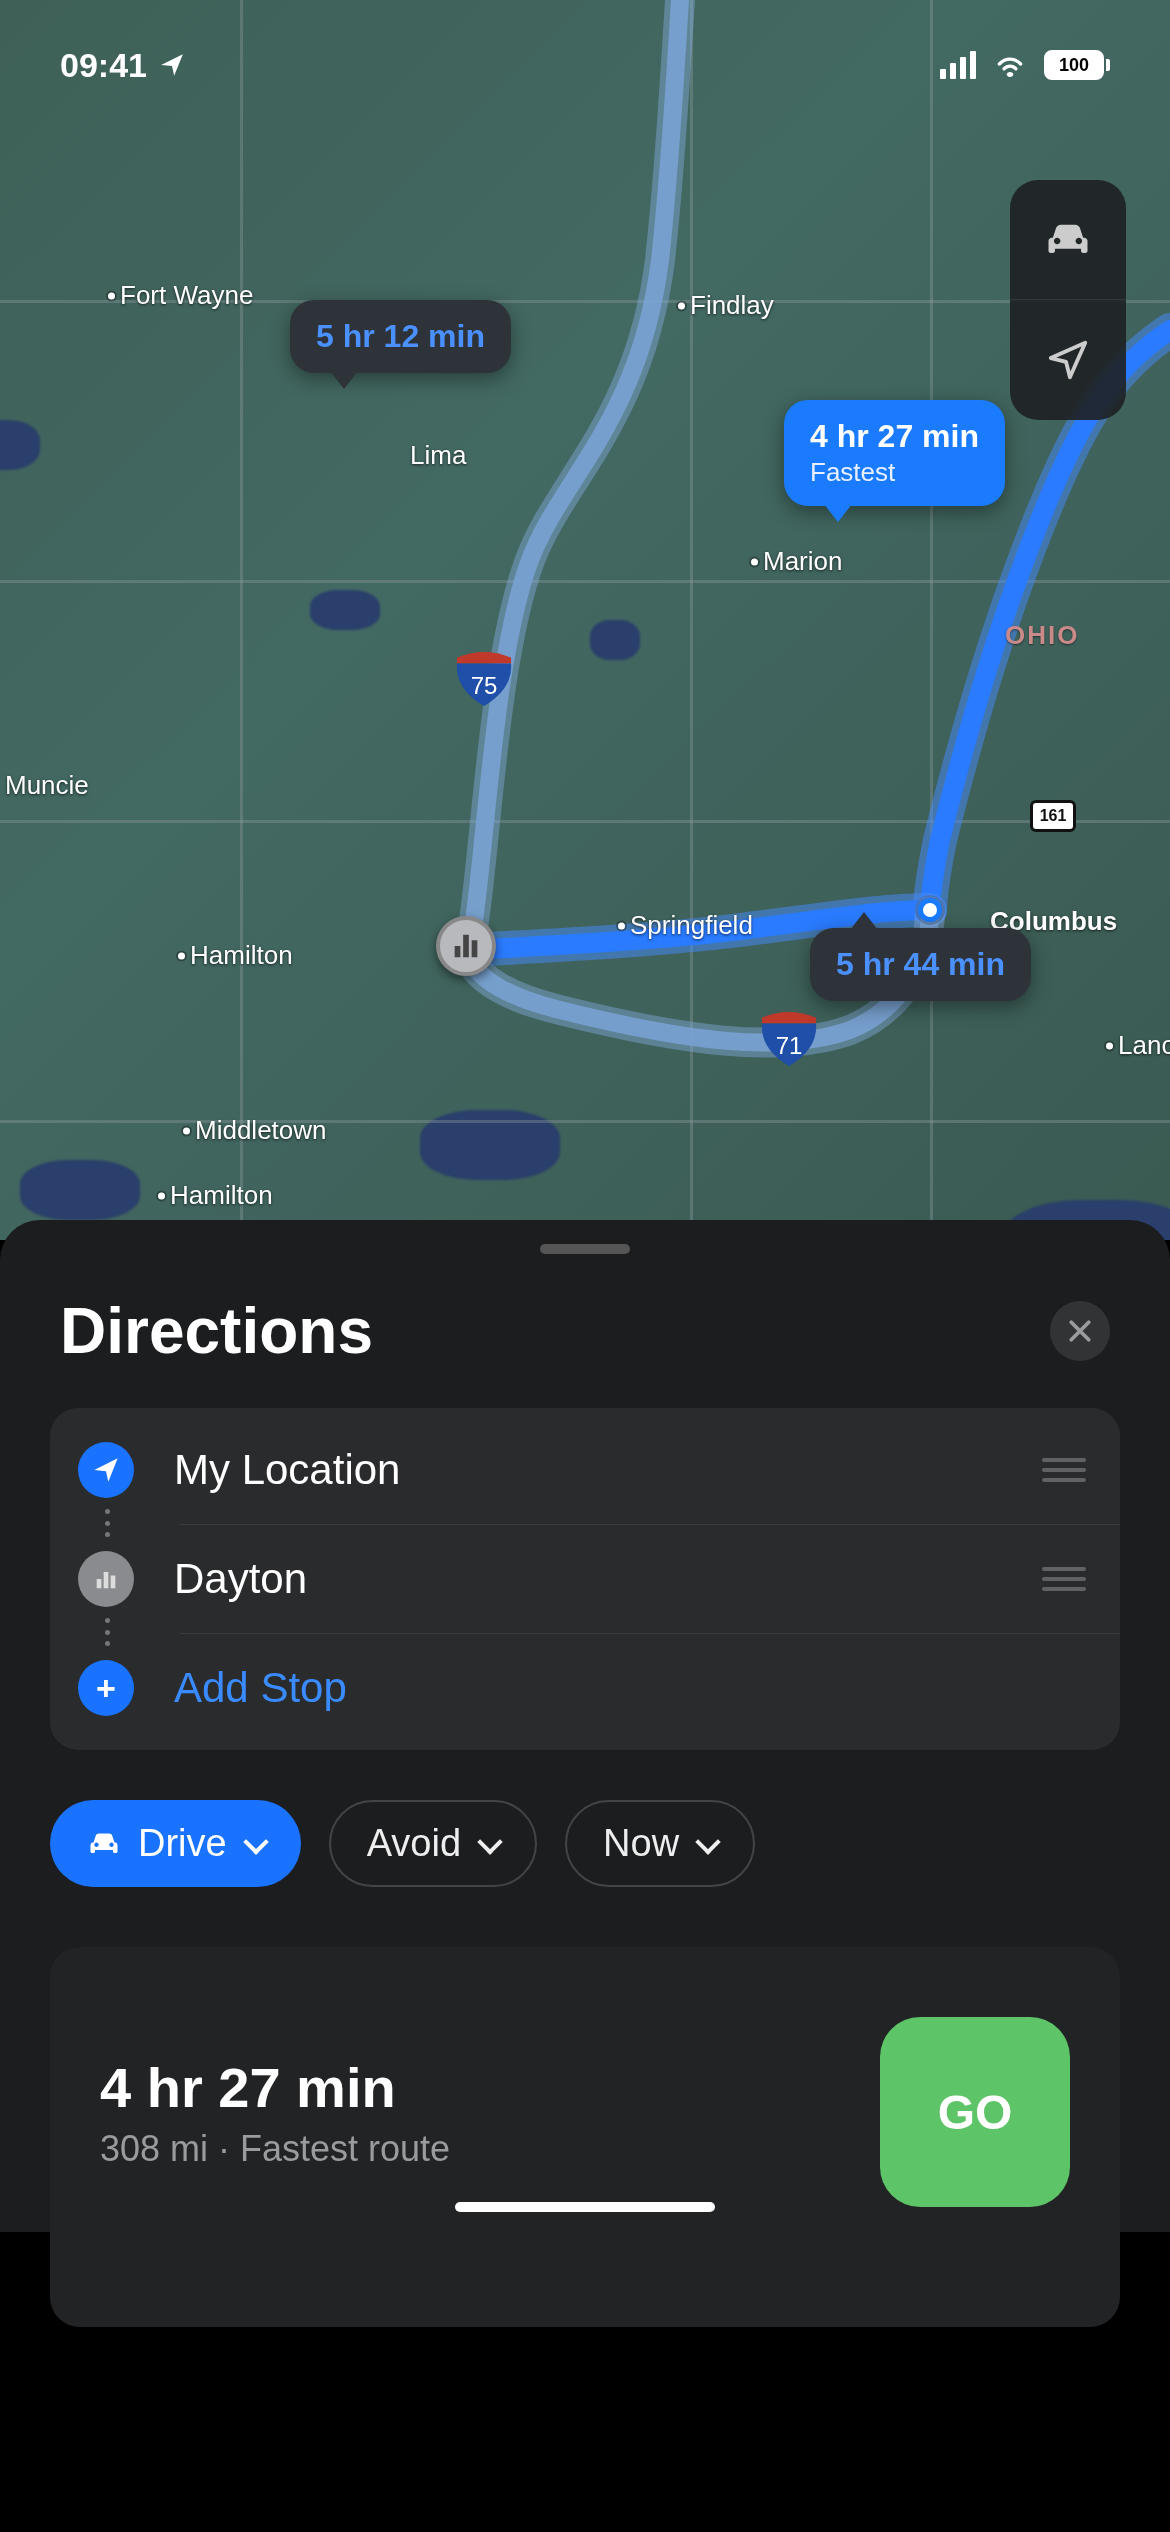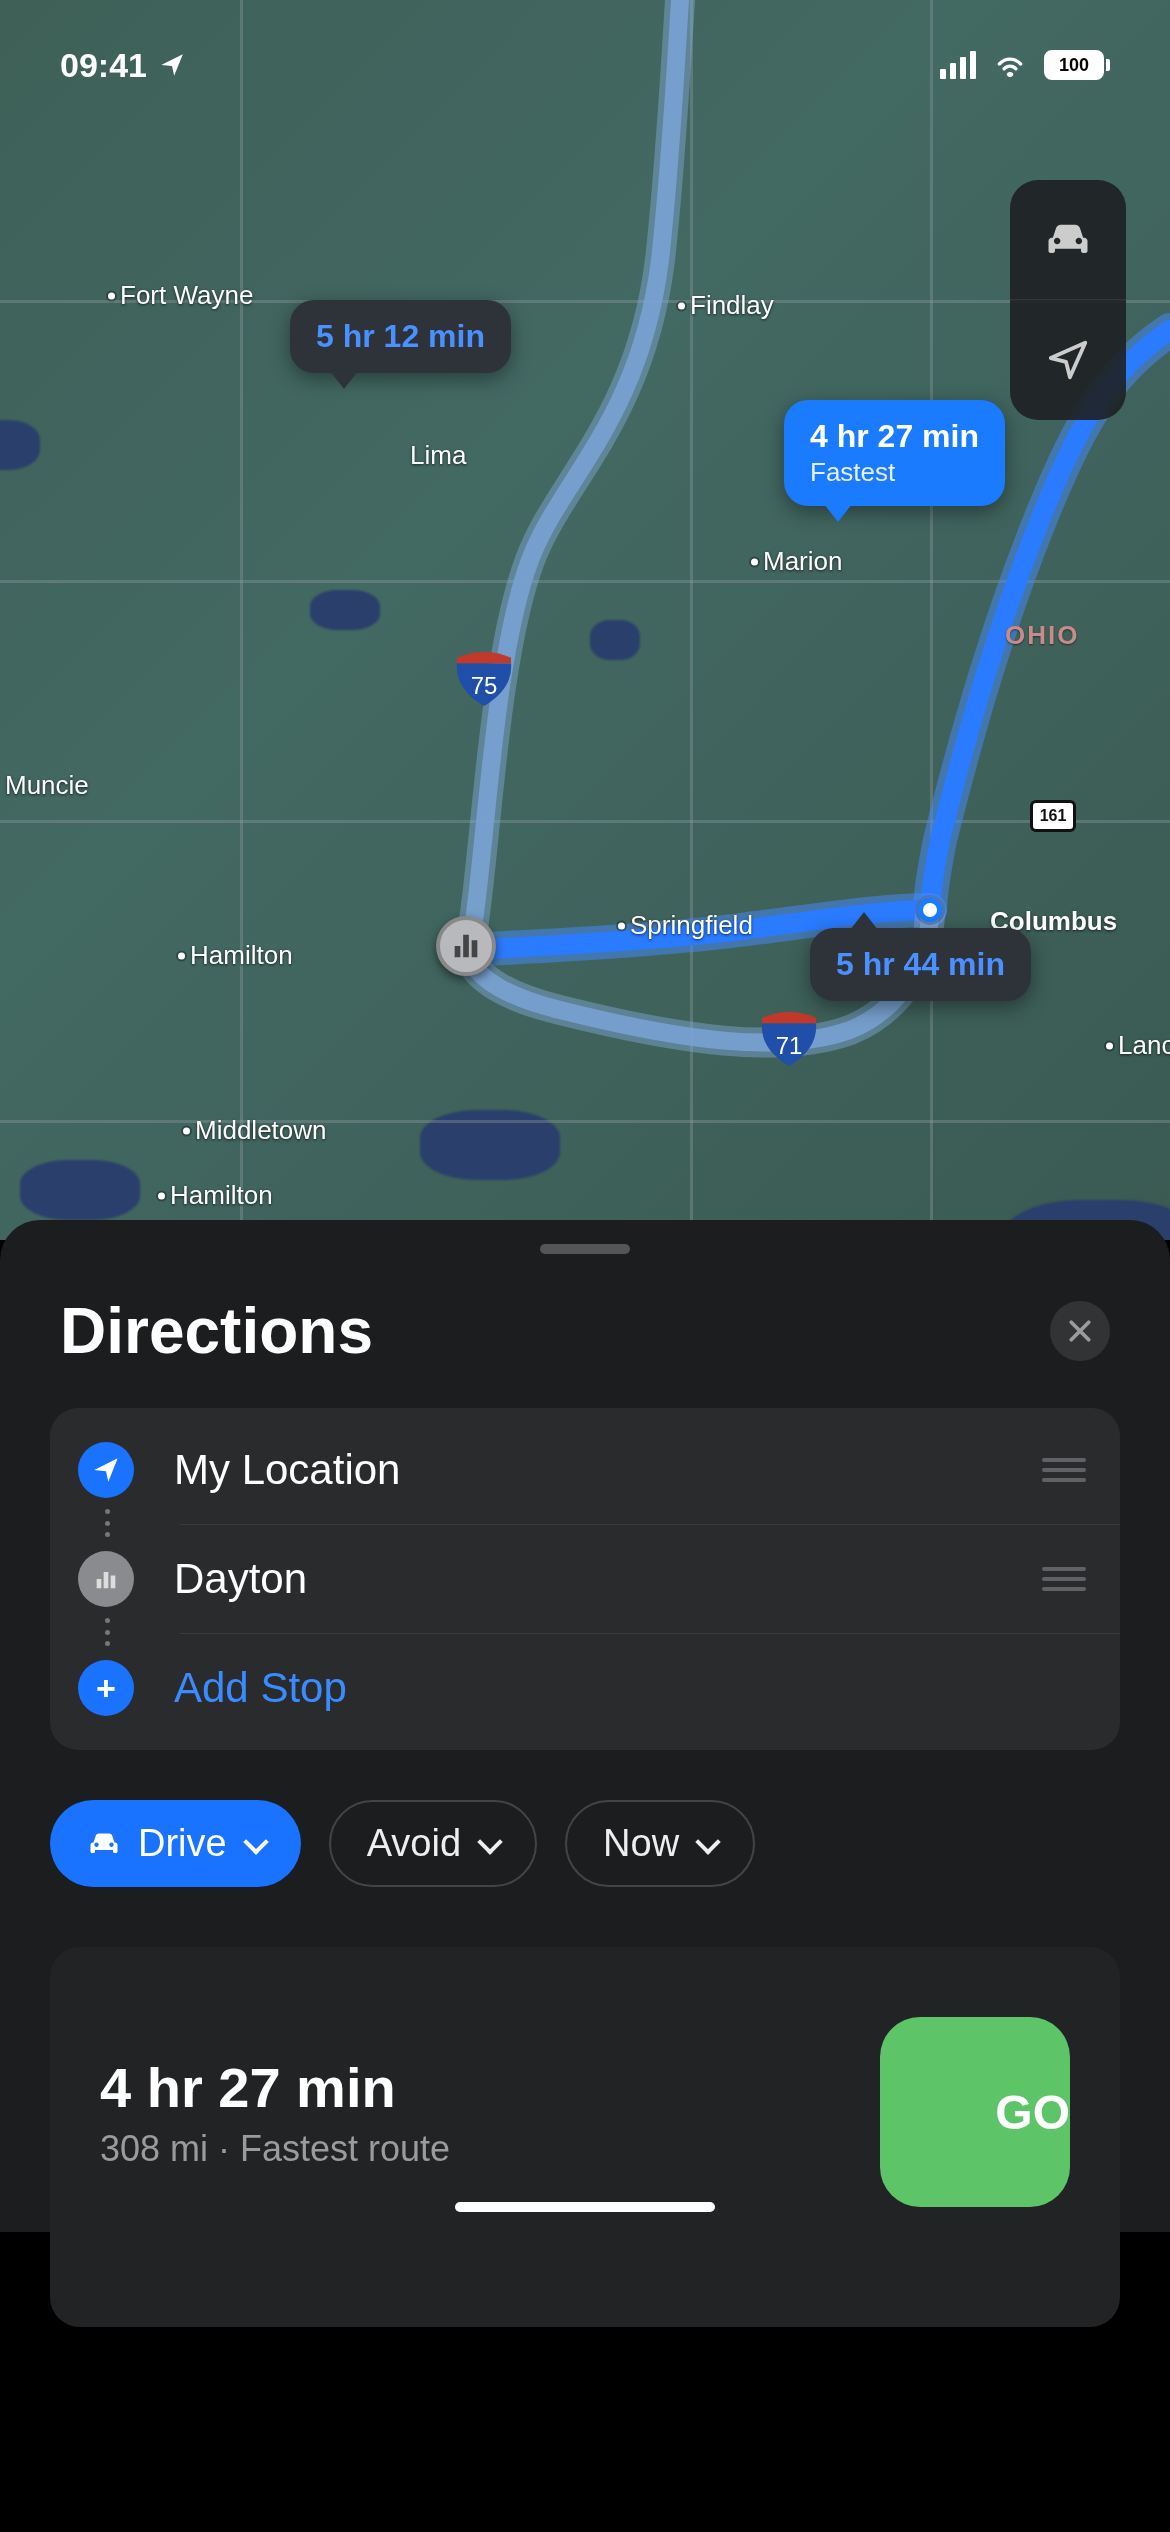--- a/index.html
+++ b/index.html
@@ -78,21 +78,21 @@
   .dotted i{ width:5px; height:5px; background:#777; border-radius:50%;}
 
   .chips { display:flex; gap:28px; padding: 50px 50px 0; }
   .chip { display:flex; align-items:center; gap:16px; padding: 20px 36px; border-radius: 60px; font-size:38px; font-weight:500; }
   .chip.primary { background:#1a73ff; color:#fff; }
   .chip.outline { background:transparent; border:2px solid #444; color:#eee; }
 
   .route-card { margin:60px 50px 0; background:#222325; border-radius:30px; padding:70px 50px 120px; display:flex; align-items:center; justify-content:space-between; }
   .route-info .duration { font-size:56px; font-weight:800; color:#fff; }
   .route-info .meta { font-size:36px; color:#9a9b9d; margin-top:8px; }
-  .go-btn { width:190px; height:190px; background:#5dc468; border-radius:40px; display:flex; align-items:center; justify-content:flex-end; font-size:48px; font-weight:800; color:#fff; }
+  .go-btn { width:190px; height:190px; background:#5dc468; border-radius:40px; display:flex; align-items:center; justify-content:center; font-size:48px; font-weight:800; color:#fff; }
 
   .home-indicator { position:absolute; bottom:20px; left:50%; transform:translateX(-50%); width:260px; height:10px; background:#fff; border-radius:6px; z-index:60;}
 
   .chevron-down { display:inline-block; width:18px; height:18px; border-right:4px solid currentColor; border-bottom:4px solid currentColor; transform: rotate(45deg); margin-bottom:4px; margin-left:4px;}
 </style>
 </head>
 <body>
 <div class="screen">
 
 <div class="status-bar">

